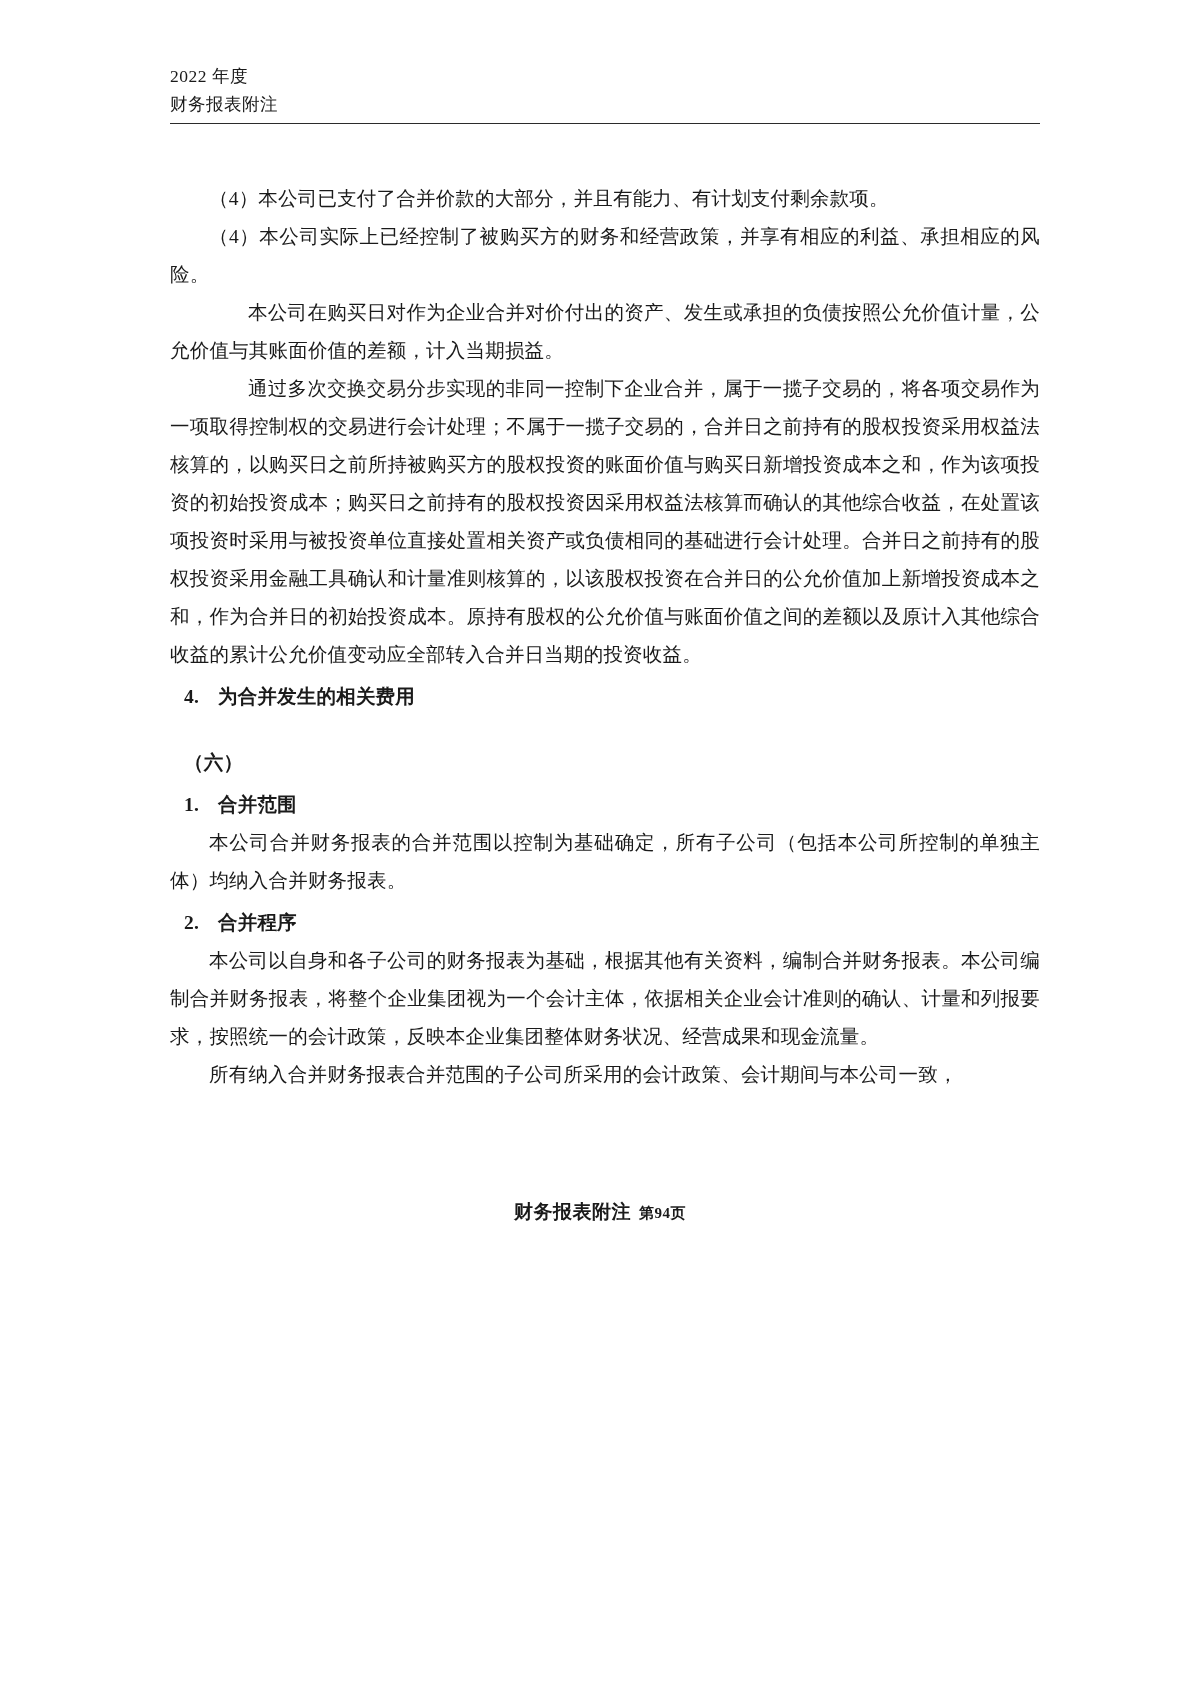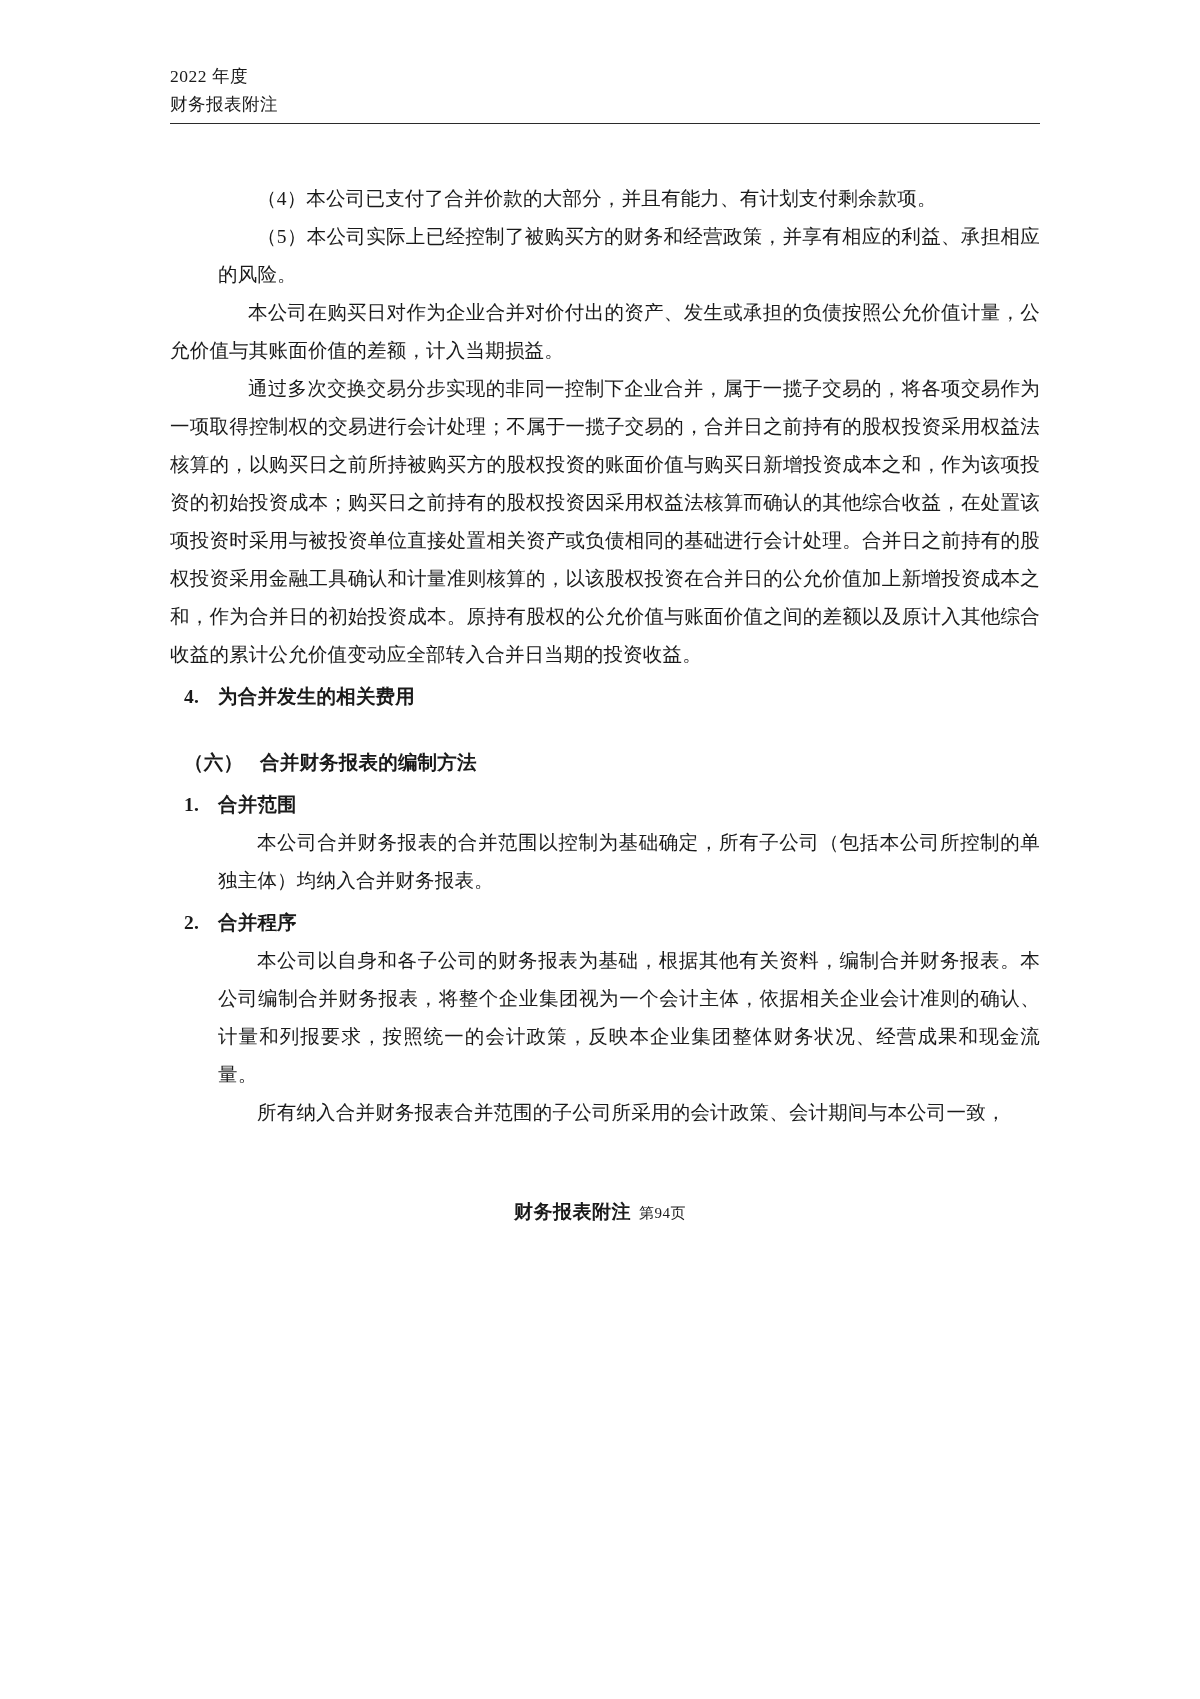--- a/index.html
+++ b/index.html
@@ -44,21 +44,20 @@
     line-height: 1.95;
     text-align: justify;
     text-justify: inter-ideograph;
     letter-spacing: 0.2px;
   }
   p {
     margin: 0;
   }
   .p-indent2 {
     text-indent: 2em;
-    margin-left: 48px;
   }
   .p-indent4 {
     text-indent: 4em;
   }
   .num-item {
     display: flex;
     align-items: flex-start;
     font-weight: bold;
     margin-top: 4px;
   }
@@ -89,55 +88,54 @@
     position: absolute;
     left: 0;
     right: 0;
     bottom: 42px;
     text-align: center;
     font-size: 19px;
     font-weight: bold;
     letter-spacing: 0.5px;
   }
   .page-footer .pg {
-    font-weight: normal;
+    font-weight: bold;
     font-size: 15px;
     margin-left: 8px;
   }
 </style>
 </head>
 <body>
 
 <div class="page">
 
   <div class="page-header">
     <div>2022 年度</div>
     <div>财务报表附注</div>
   </div>
 
   <div class="body-area">
 
     <p class="p-indent2">（4）本公司已支付了合并价款的大部分，并且有能力、有计划支付剩余款项。</p>
 
-    <p class="p-indent2">（5）本公司实际上已经控制了被购买方的财务和经营政策，并享有相应的利益、承担相应的风险。</p>
+    <p class="p-indent2">（4）本公司实际上已经控制了被购买方的财务和经营政策，并享有相应的利益、承担相应的风险。</p>
 
     <p class="p-indent4">本公司在购买日对作为企业合并对价付出的资产、发生或承担的负债按照公允价值计量，公允价值与其账面价值的差额，计入当期损益。</p>
 
 
     <p class="p-indent4">通过多次交换交易分步实现的非同一控制下企业合并，属于一揽子交易的，将各项交易作为一项取得控制权的交易进行会计处理；不属于一揽子交易的，合并日之前持有的股权投资采用权益法核算的，以购买日之前所持被购买方的股权投资的账面价值与购买日新增投资成本之和，作为该项投资的初始投资成本；购买日之前持有的股权投资因采用权益法核算而确认的其他综合收益，在处置该项投资时采用与被投资单位直接处置相关资产或负债相同的基础进行会计处理。合并日之前持有的股权投资采用金融工具确认和计量准则核算的，以该股权投资在合并日的公允价值加上新增投资成本之和，作为合并日的初始投资成本。原持有股权的公允价值与账面价值之间的差额以及原计入其他综合收益的累计公允价值变动应全部转入合并日当期的投资收益。</p>
 
     <div class="num-item">
       <span class="num">4.</span>
       <span class="num-text">为合并发生的相关费用</span>
     </div>
 
 
     <div class="sec-head">
       <span class="sec-num">（六）</span>
-      <span class="sec-title">合并财务报表的编制方法</span>
     </div>
 
     <div class="num-item">
       <span class="num">1.</span>
       <span class="num-text">合并范围</span>
     </div>
 
     <p class="p-indent2">本公司合并财务报表的合并范围以控制为基础确定，所有子公司（包括本公司所控制的单独主体）均纳入合并财务报表。</p>
 
     <div class="num-item">

